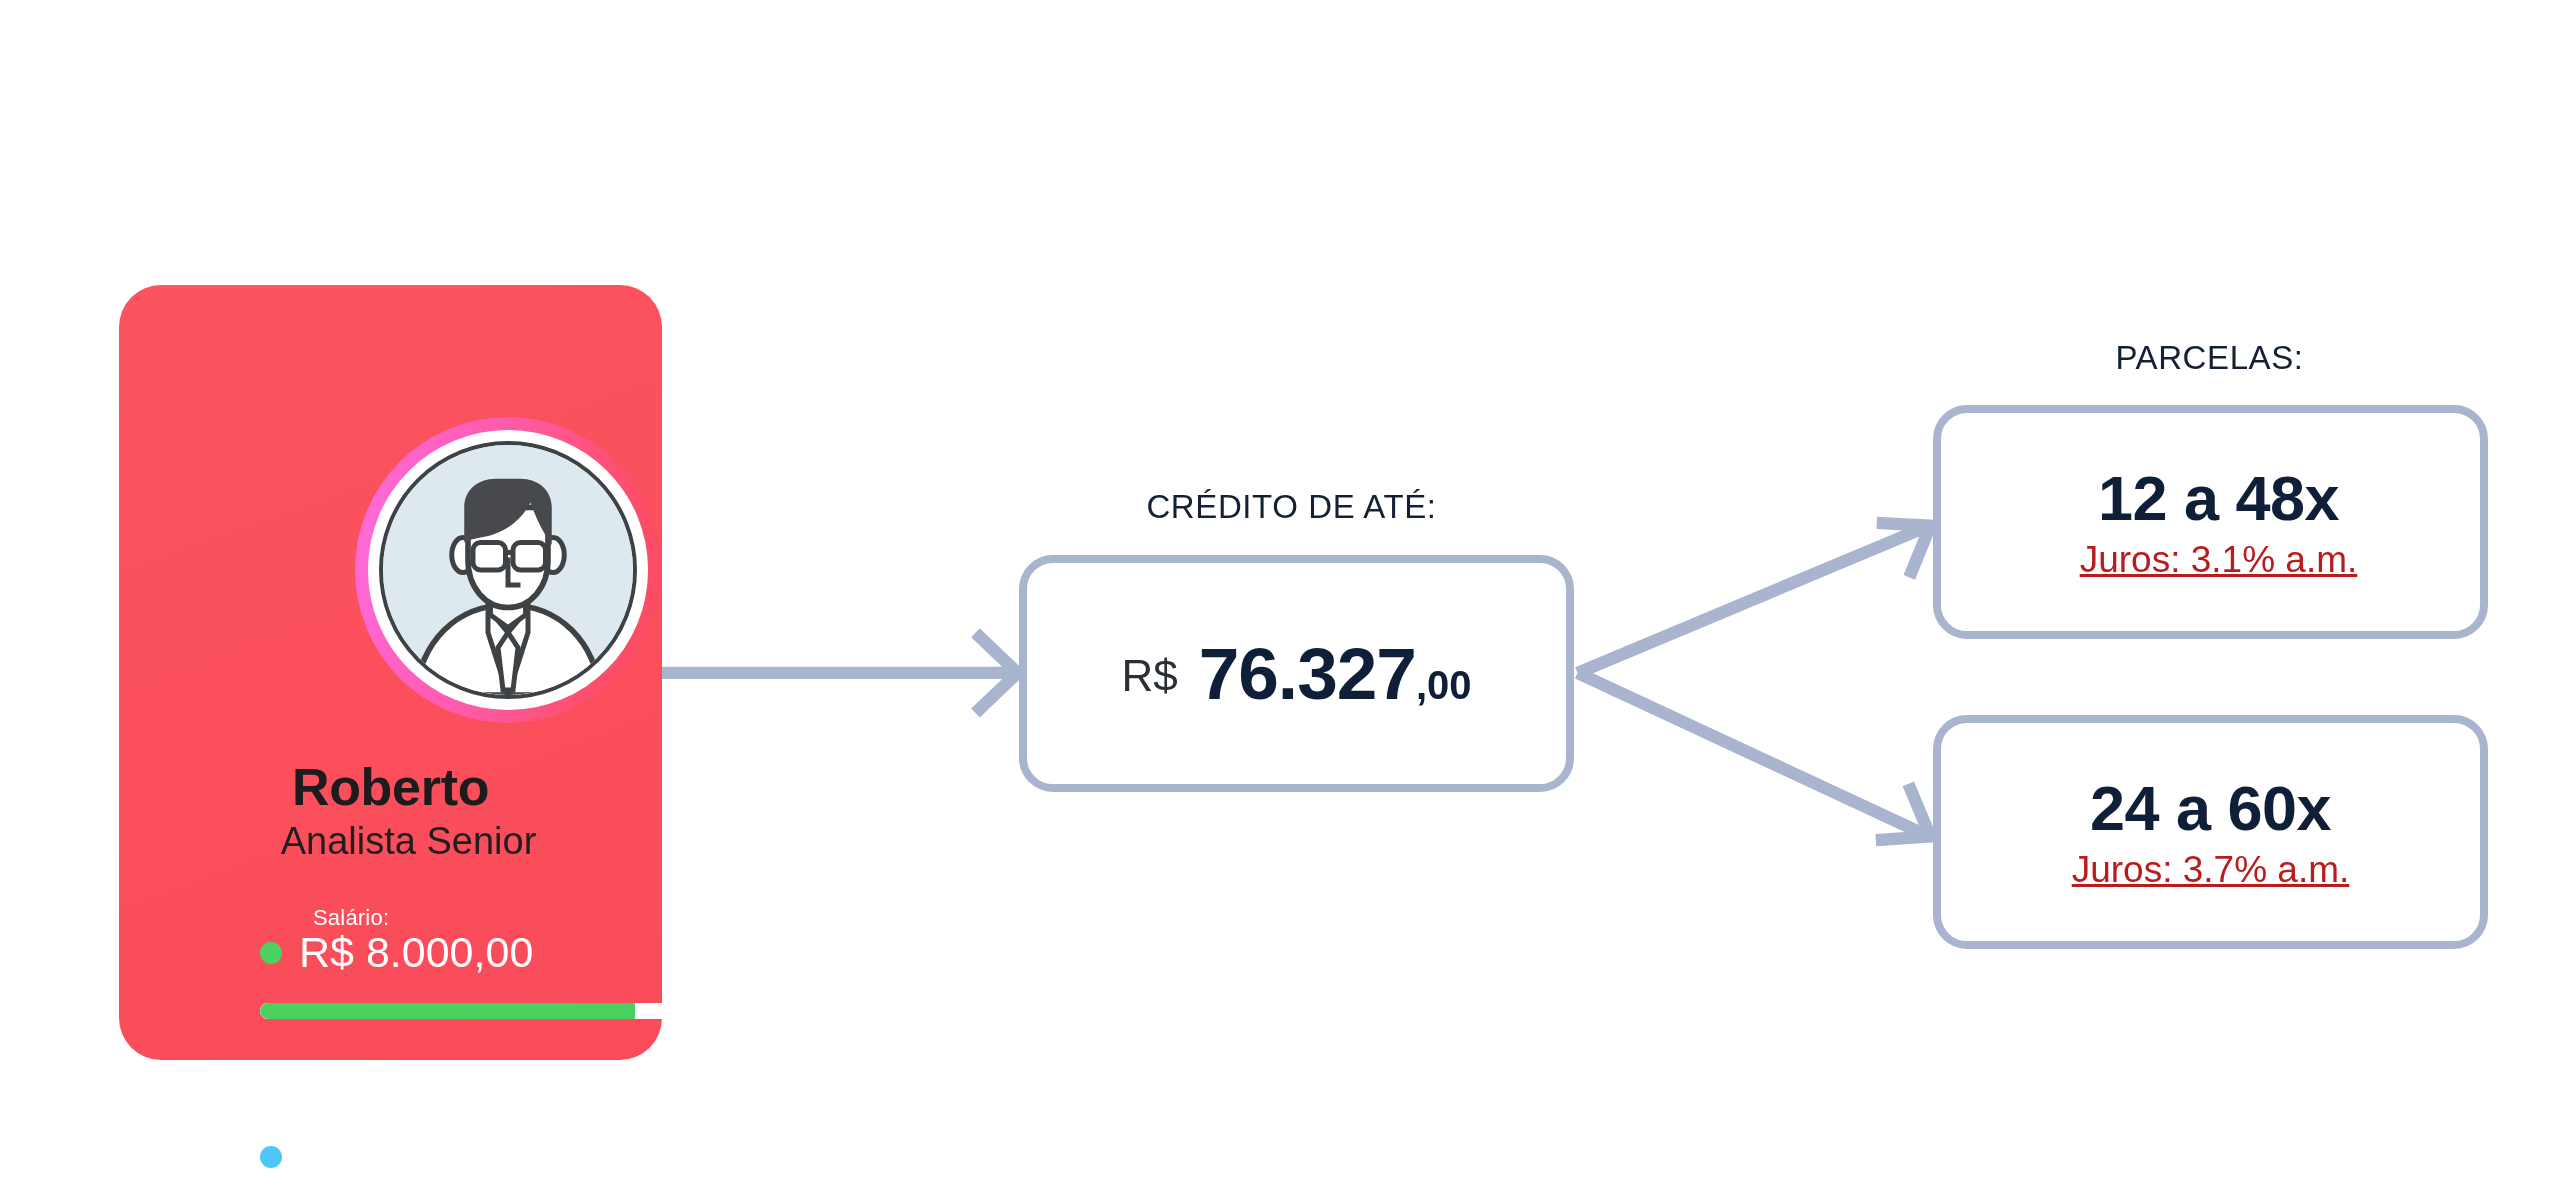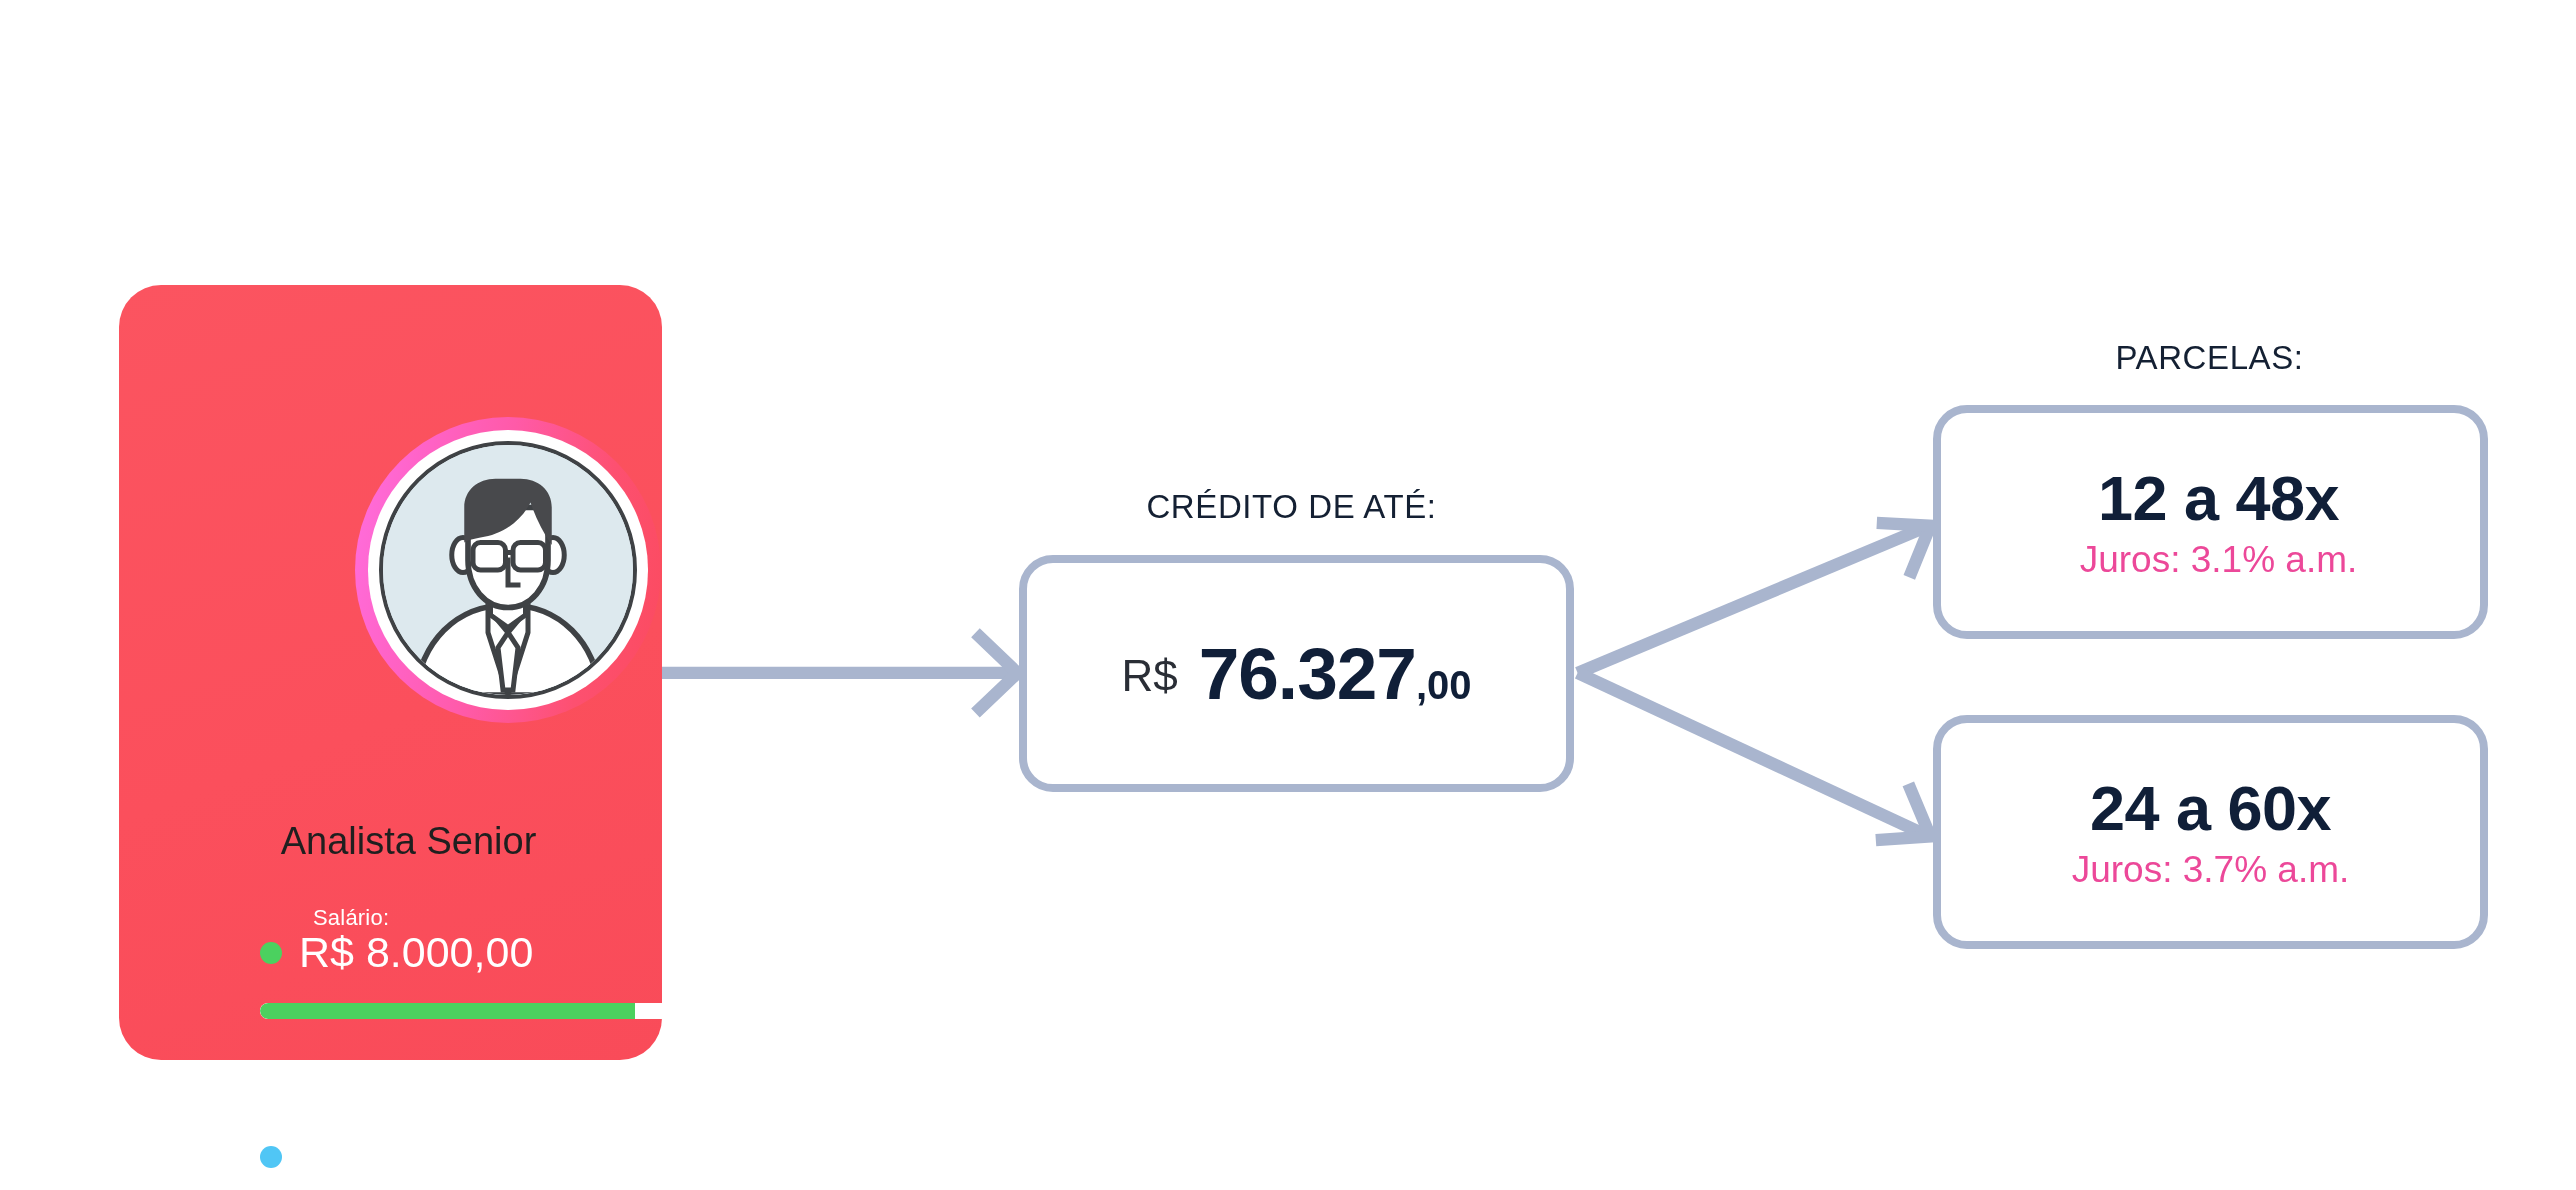--- a/index.html
+++ b/index.html
@@ -213,23 +213,24 @@
   .parcela-range {
     font-size: 63px;
     font-weight: 700;
     color: #101f38;
     line-height: 1;
     letter-spacing: -0.5px;
   }
   .parcela-rate {
     font-size: 37px;
     font-weight: 400;
-    color: #ec4899;
+    color: #b91c1c;
     margin-top: 11px;
     line-height: 1;
+    text-decoration: underline;
   }
 
   
   #arrows {
     position: absolute;
     left: 0; top: 0;
     width: 2576px;
     height: 1190px;
     pointer-events: none;
   }
@@ -282,20 +283,21 @@
 
         <rect x="72" y="78" width="26" height="22" rx="6" fill="#ffffff" stroke="#3f4245" stroke-width="4"></rect>
         <rect x="104" y="78" width="26" height="22" rx="6" fill="#ffffff" stroke="#3f4245" stroke-width="4"></rect>
         <line x1="98" y1="86" x2="104" y2="86" stroke="#3f4245" stroke-width="4"></line>
 
         <path d="M100 90 L100 112 L110 112" fill="none" stroke="#3f4245" stroke-width="4" stroke-linecap="butt"></path>
       </svg>
     </div>
   </div>
 
+  <div class="card-name">Roberto</div>
   <div class="card-role">Analista Senior</div>
 
   <div class="metric salary">
     <div class="metric-label">Salário:</div>
     <div class="metric-value-row">
       <span class="metric-dot green"></span>
       <span class="metric-value">R$ 8.000,00</span>
     </div>
     <div class="metric-bar">
       <div class="metric-bar-fill green" style="width: 80%;"></div>

